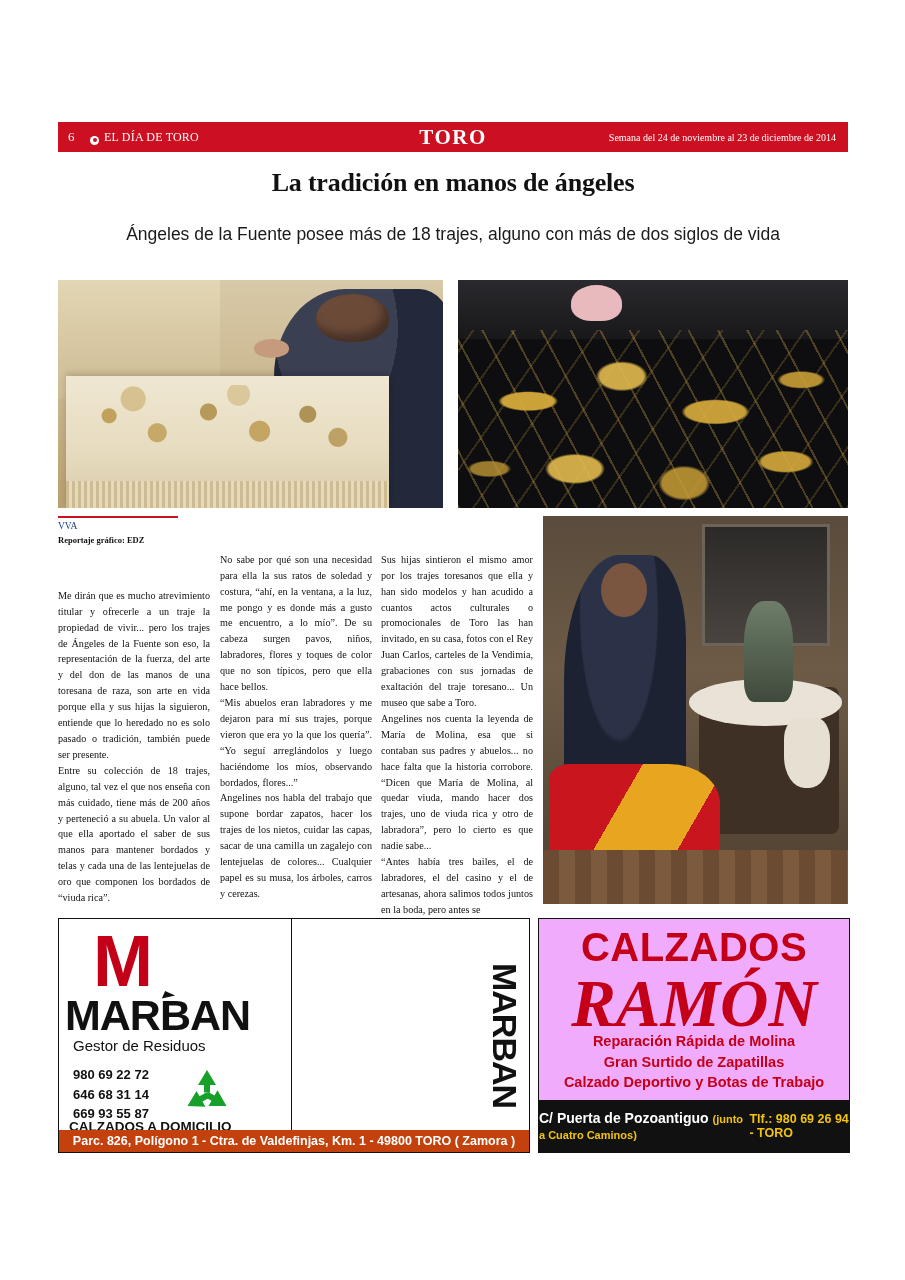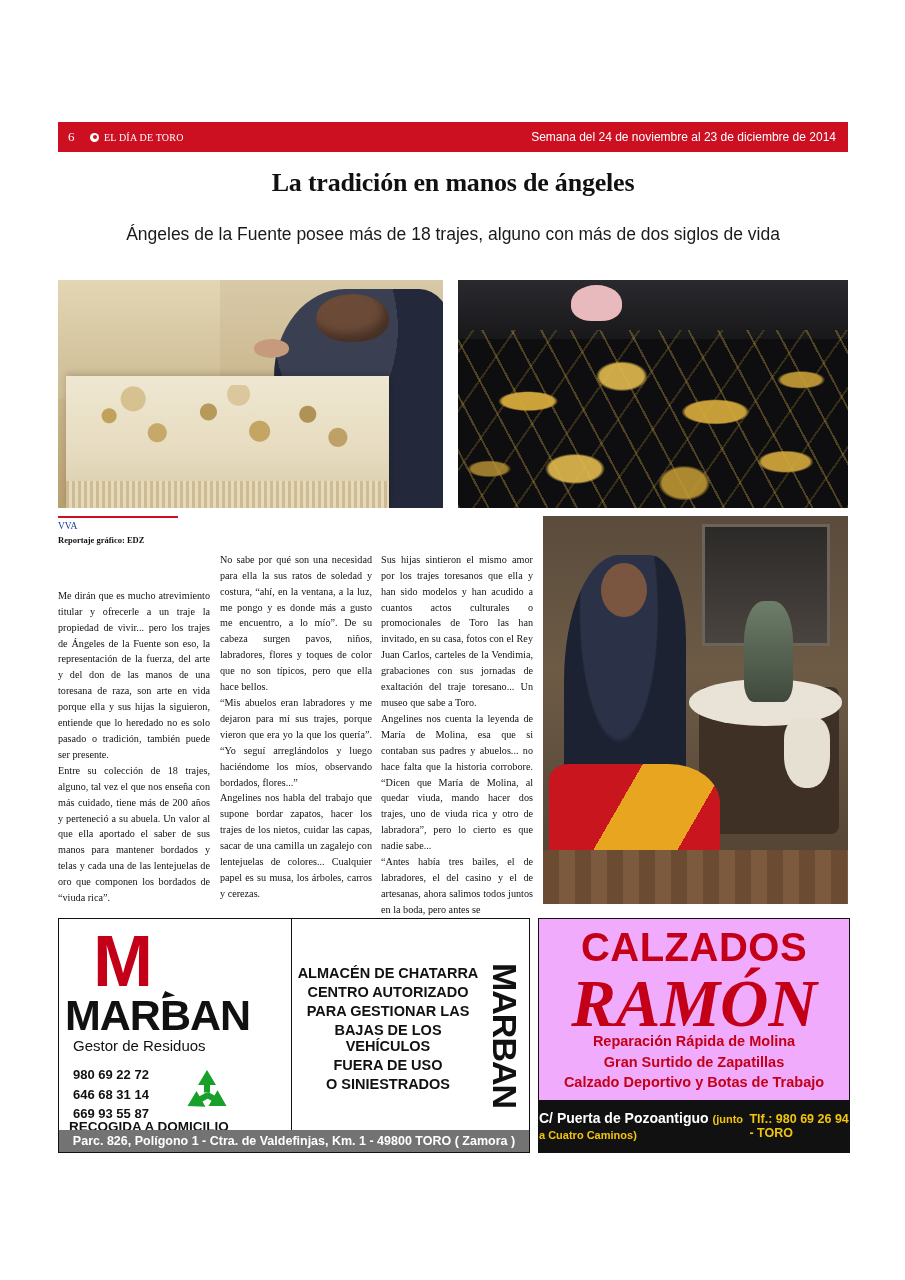--- a/index.html
+++ b/index.html
@@ -38,24 +38,24 @@
   }
   .mast-page-num {
     font-family: "Liberation Serif", serif;
     font-size: 13px;
     padding-left: 10px;
     width: 22px;
     font-weight: normal;
   }
   .mast-logo {
     display: flex;
-    align-items: center;
+    align-items: flex-end;
     gap: 5px;
     font-family: "Liberation Serif", serif;
-    font-size: 10px;
+    font-size: 12px;
     letter-spacing: .2px;
     white-space: nowrap;
   }
   .mast-bullet {
     display: inline-block;
     width: 9px; height: 9px;
     border-radius: 50%;
     background: #ffffff;
     position: relative;
   }
@@ -72,22 +72,22 @@
     left: 0; right: 0;
     text-align: center;
     font-family: "Liberation Serif", serif;
     font-size: 21px;
     font-weight: bold;
     letter-spacing: 1.5px;
   }
   .mast-date {
     margin-left: auto;
     padding-right: 12px;
-    font-size: 12px;
-    font-family: Liberation Sans, sans-serif;
+    font-size: 10px;
+    font-family: Liberation Serif, serif;
     white-space: nowrap;
   }
 
   
   .headline {
     position: absolute;
     left: 58px;
     top: 168px;
     width: 790px;
     text-align: center;
@@ -302,21 +302,21 @@
   }
   .marban-vert span {
     font-family: "Liberation Sans", sans-serif;
     font-weight: bold; font-size: 34px; color: #111;
     transform: rotate(90deg);
     white-space: nowrap;
     letter-spacing: -1px;
   }
   .marban-bottom {
     position: absolute; left: 0; bottom: 0; width: 100%; height: 22px;
-    background: #737373; color: #ffffff;
+    background: #c2410c; color: #ffffff;
     font-family: "Liberation Sans", sans-serif;
     font-weight: bold; font-size: 12.5px;
     display: flex; align-items: center; justify-content: center;
   }
 
   .ad-calzados {
     position: absolute;
     left: 538px; top: 918px;
     width: 310px; height: 233px;
     background: #f0abfc;
@@ -363,20 +363,21 @@
 <body>
 
 <div class="page">
 
   <div class="masthead">
     <div class="mast-page-num">6</div>
     <div class="mast-logo">
       <span class="mast-bullet"></span>
       <span>EL DÍA DE TORO</span>
     </div>
+    <div class="mast-section">TORO</div>
     <div class="mast-date">Semana del 24 de noviembre al 23 de diciembre de 2014</div>
   </div>
 
   <div class="headline">La tradición en manos de ángeles</div>
   <div class="subhead">Ángeles de la Fuente posee más de 18 trajes, alguno con más de dos siglos de vida</div>
 
   <div class="photo photo-1">
     <div class="p1-wall"></div>
     <div class="p1-door"></div>
     <div class="p1-person"></div>
@@ -438,29 +439,21 @@
       <div class="marban-phones" style="white-space:pre-line">980 69 22 72
 646 68 31 14
 669 93 55 87</div>
       <svg class="recycle" viewBox="0 0 64 64">
         <g fill="#17a02a">
           <path d="M32 4 L44 24 L36 24 L36 34 L28 34 L28 24 L20 24 Z"></path>
           <path d="M6 52 L18 32 L22 39 L31 34 L35 41 L26 46 L30 53 Z"></path>
           <path d="M58 52 L34 52 L38 45 L29 40 L33 33 L42 38 L46 31 Z"></path>
         </g>
       </svg>
-      <div class="marban-recogida">RECOGIDA A DOMICILIO</div>
-    </div>
-    <div class="marban-mid">
-      <div>ALMACÉN DE CHATARRA</div>
-      <div>CENTRO AUTORIZADO</div>
-      <div>PARA GESTIONAR LAS</div>
-      <div>BAJAS DE LOS VEHÍCULOS</div>
-      <div>FUERA DE USO</div>
-      <div>O SINIESTRADOS</div>
+      <div class="marban-recogida">CALZADOS A DOMICILIO</div>
     </div>
     <div class="marban-vert">
       <span>MARBAN</span>
     </div>
     <div class="marban-bottom">Parc. 826, Polígono 1 - Ctra. de Valdefinjas, Km. 1 - 49800 TORO ( Zamora )</div>
   </div>
 
   <div class="ad-calzados">
     <div class="cz-title">CALZADOS</div>
     <div class="cz-name">RAMÓN</div>

